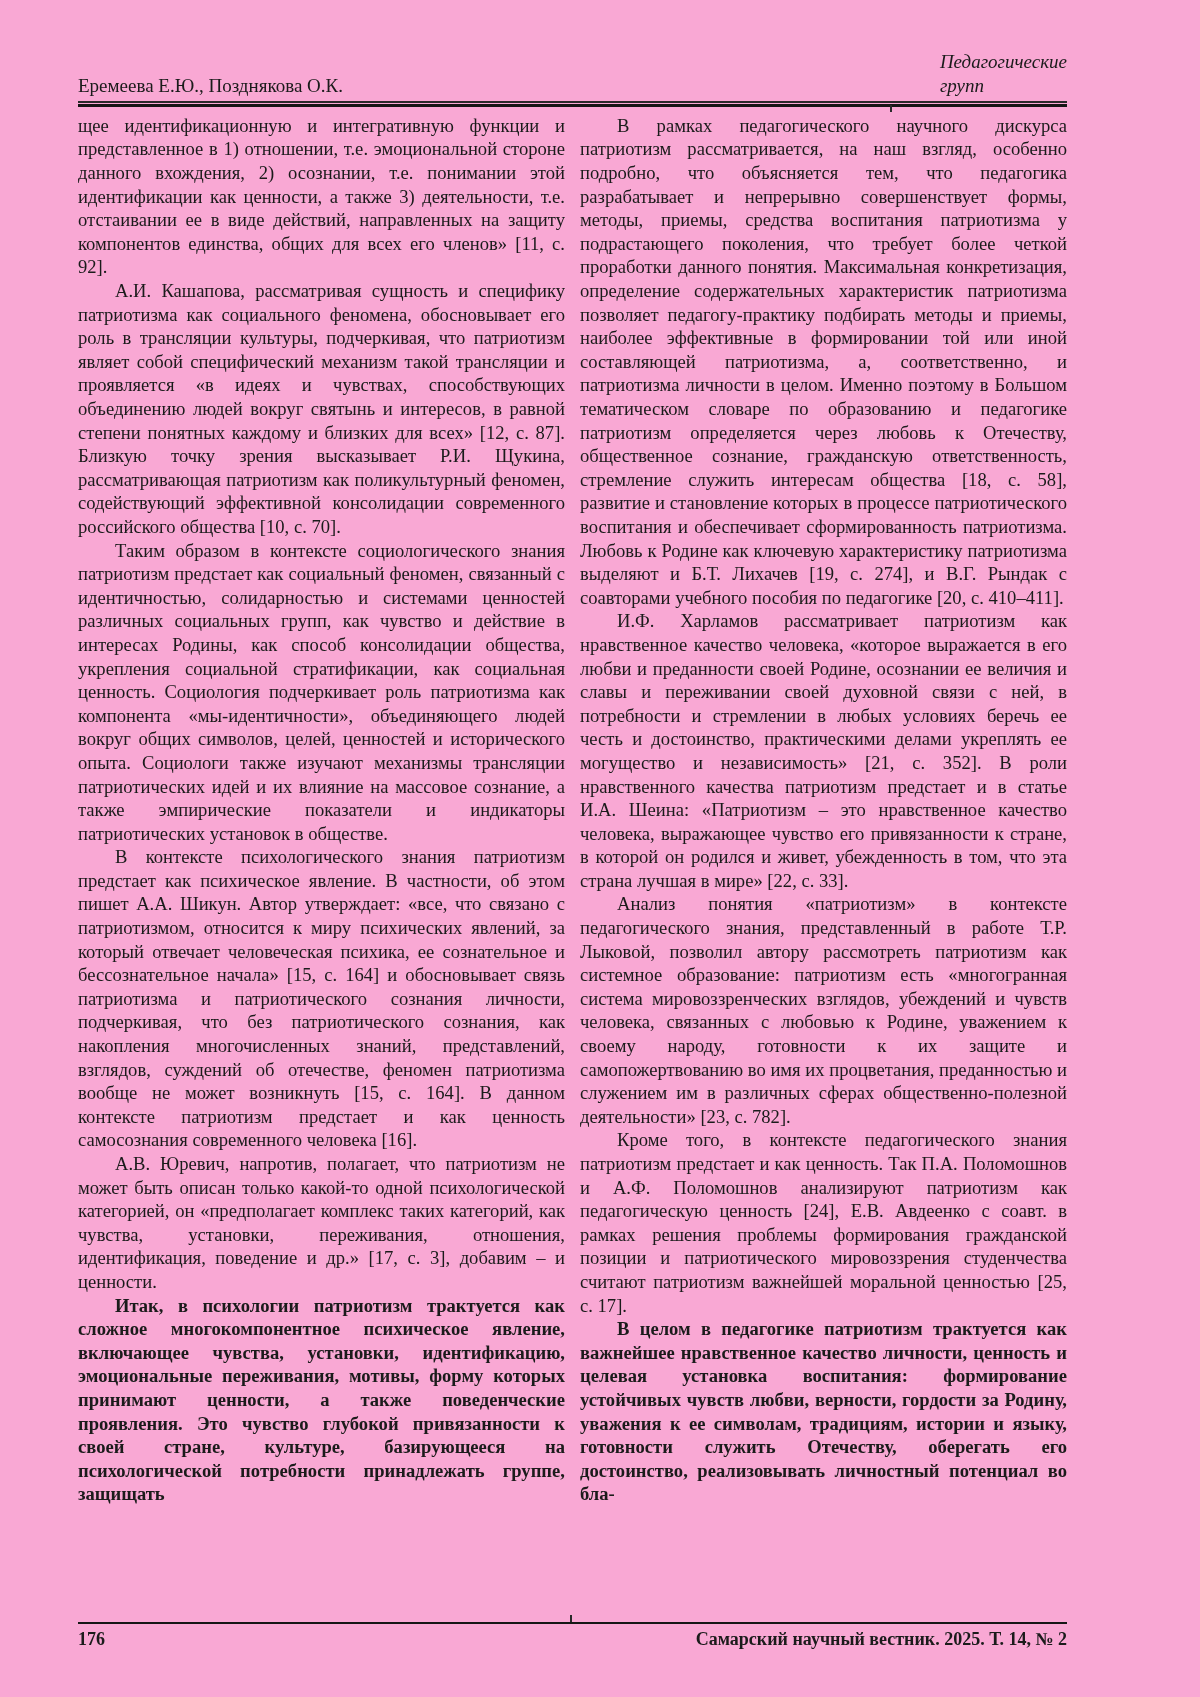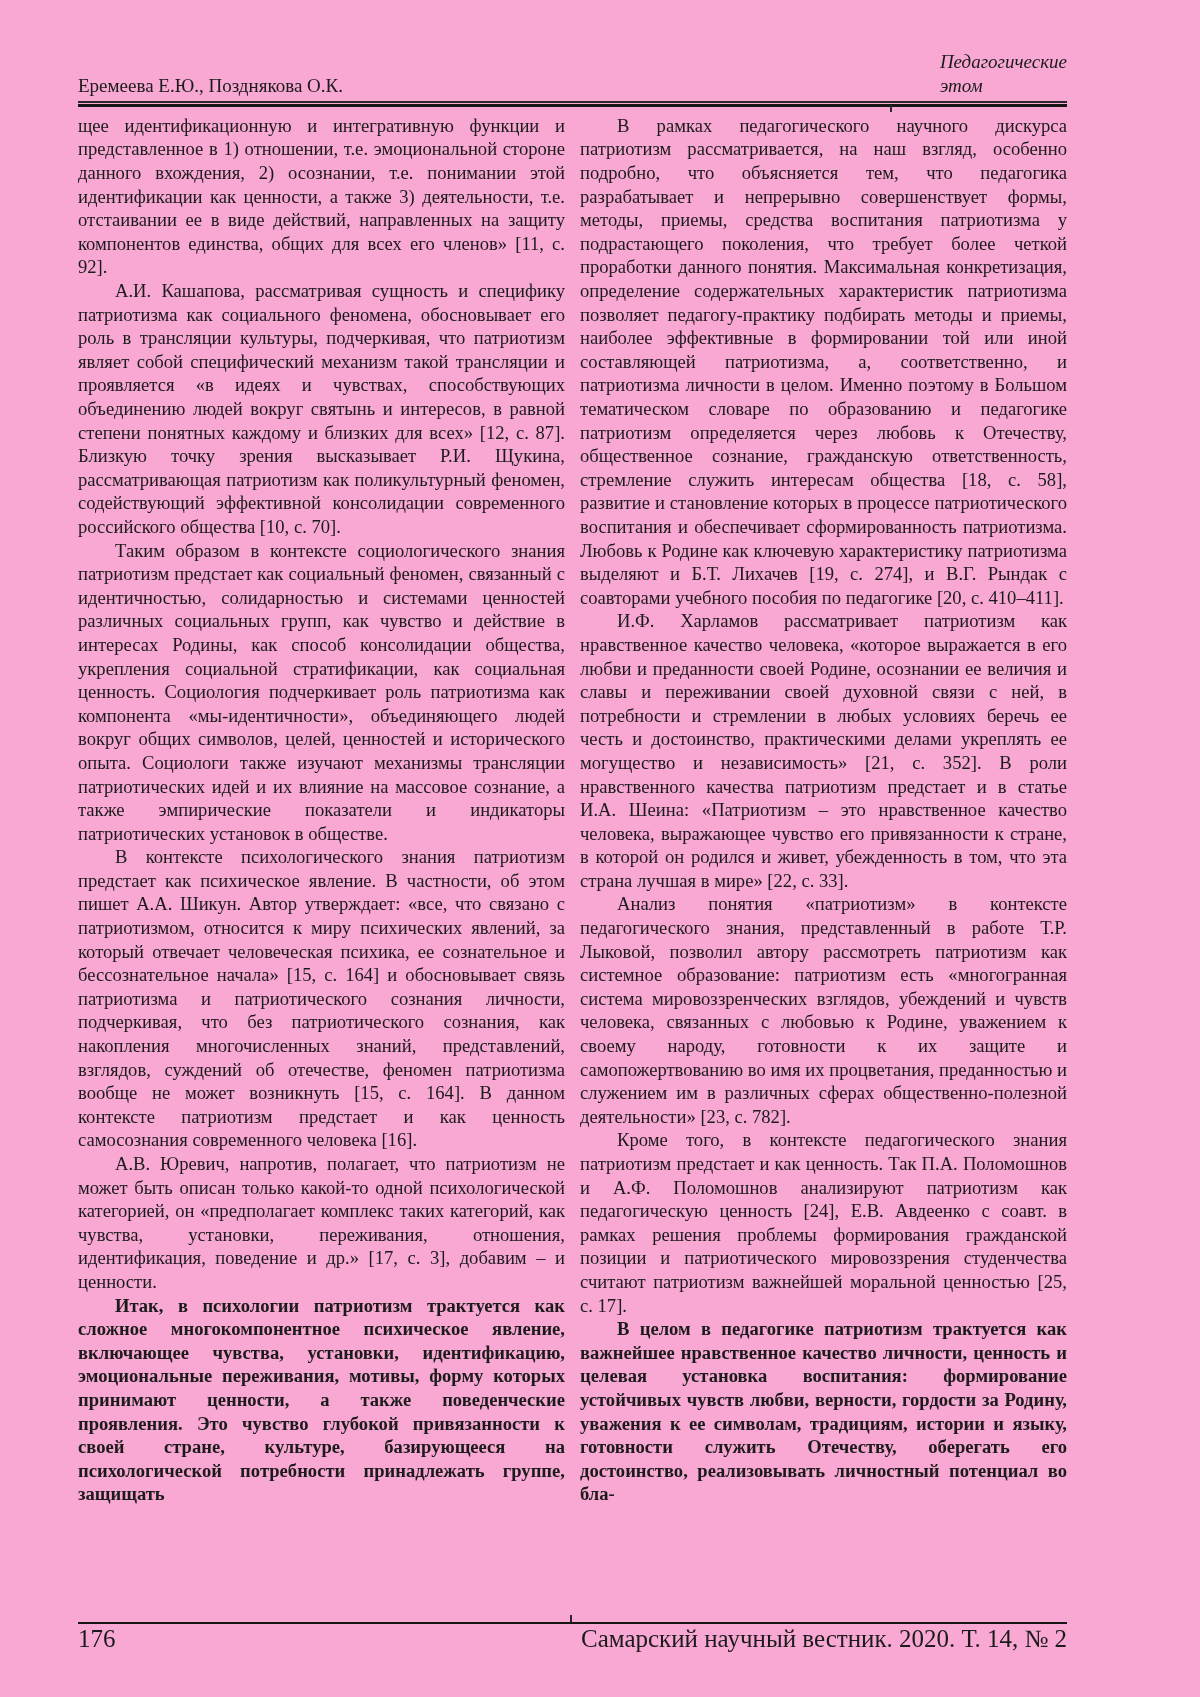--- a/index.html
+++ b/index.html
@@ -37,35 +37,35 @@
   .para { text-align:justify; }
   .para.indent { text-indent:37px; }
   .para.cont { text-align-last:justify;font-weight:bold; }
   .page-footer { margin-top:auto; padding-bottom:42px; }
   .footer-rule { height:2.5px; background:#161616; position:relative; }
   .footer-tick {
     position:absolute; left:492px; top:-7px; width:2px; height:7px; background:#2a2a2a;
   }
   .footer-row {
     display:flex; justify-content:space-between;
-    font-size:25px; line-height:26px; padding-top:2px;
+    font-size:18px; line-height:26px; padding-top:2px;font-weight:bold;
   }
 </style>
 </head>
 <body>
 
 <div class="page">
 
   <header class="page-header">
     <div class="header-left">
       <div>Еремеева Е.Ю., Позднякова О.К.</div>
     </div>
     <div class="header-right">
       <div>Педагогические</div>
-      <div>этом</div>
+      <div>групп</div>
     </div>
   </header>
 
   <div class="header-rule">
     <div class="line-thin"></div>
     <div class="line-thick"></div>
     <span class="rule-tick-top"></span>
   </div>
 
   <main class="columns">
@@ -85,17 +85,17 @@
         <p class="para indent cont">В целом в педагогике патриотизм трактуется как важнейшее нравственное качество личности, ценность и целевая установка воспитания: формирование устойчивых чувств любви, верности, гордости за Родину, уважения к ее символам, традициям, истории и языку, готовности служить Отечеству, оберегать его достоинство, реализовывать личностный потенциал во бла-</p>
       </section>
   </main>
 
   <footer class="page-footer">
     <div class="footer-rule">
       <span class="footer-tick"></span>
     </div>
     <div class="footer-row">
       <span>176</span>
-      <span>Самарский научный вестник. 2020. Т. 14, № 2</span>
+      <span>Самарский научный вестник. 2025. Т. 14, № 2</span>
     </div>
   </footer>
 
 </div>
 
 </body></html>

